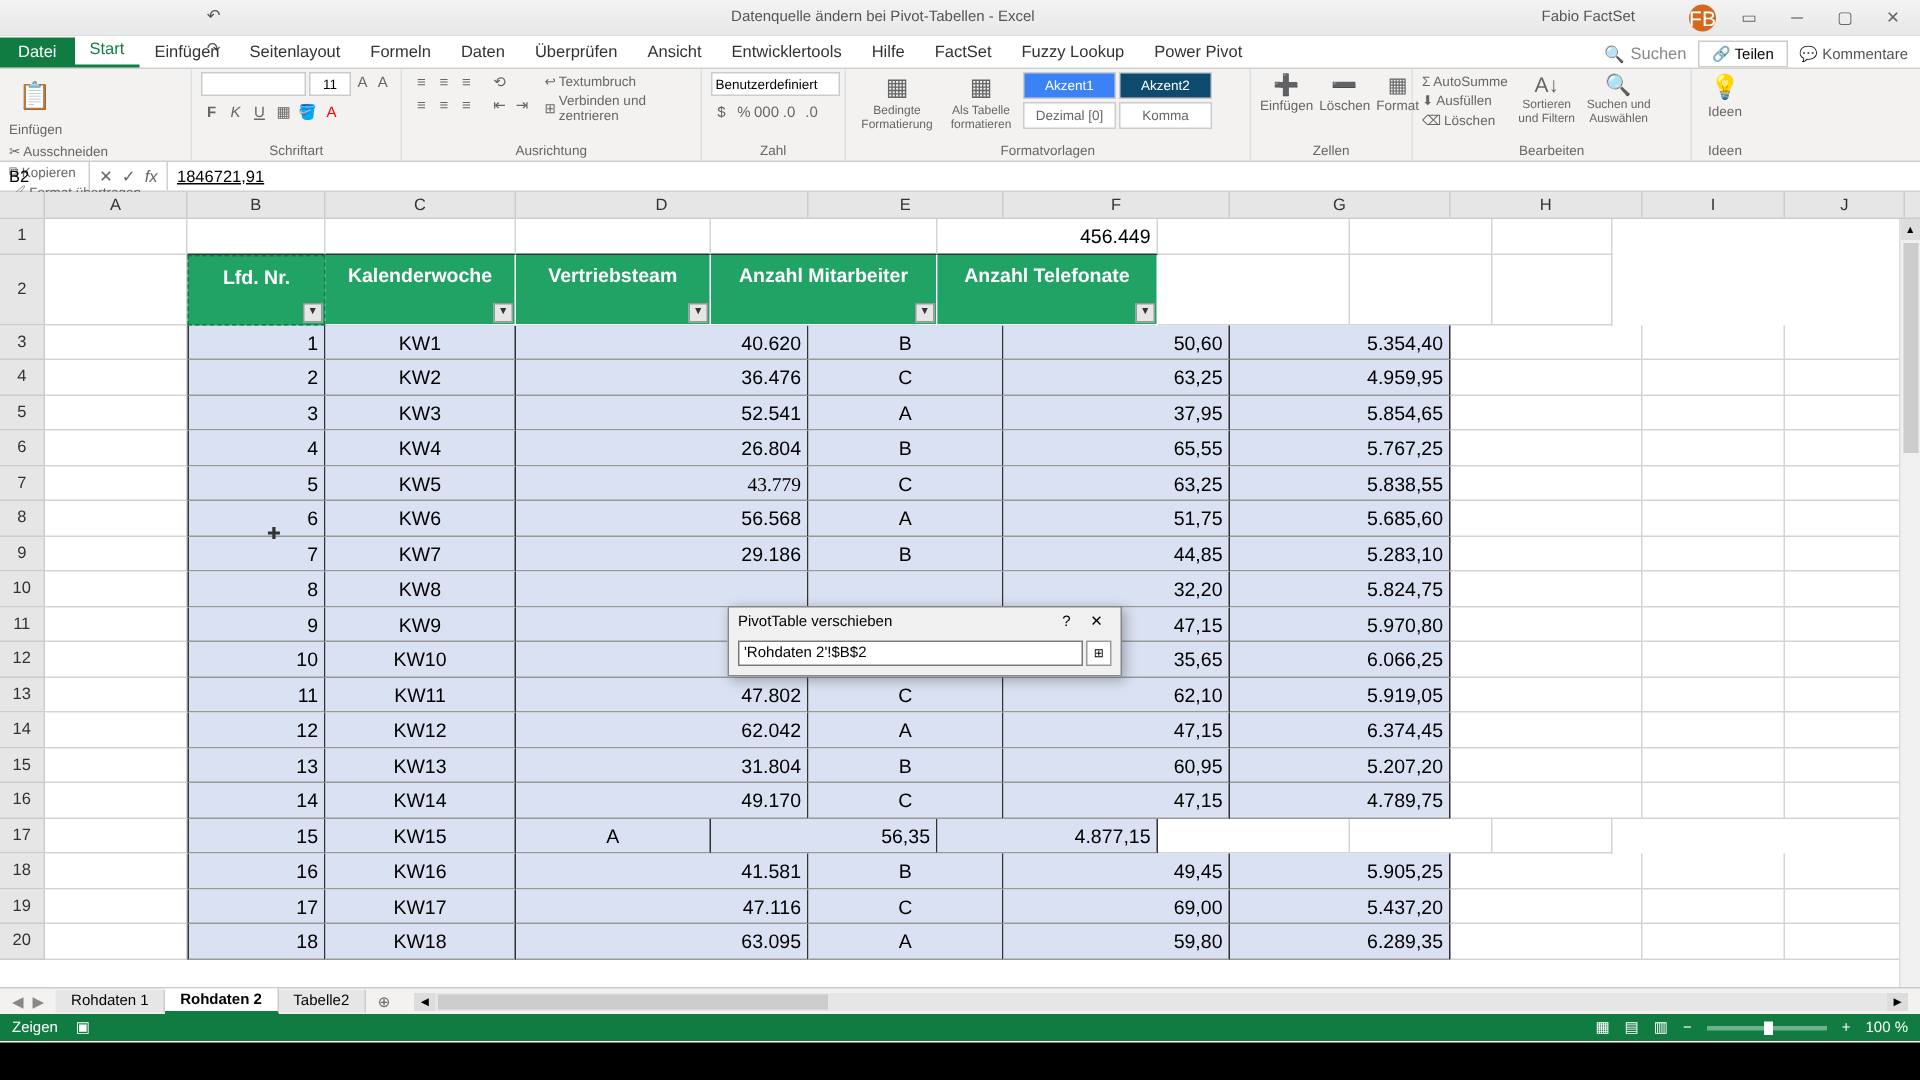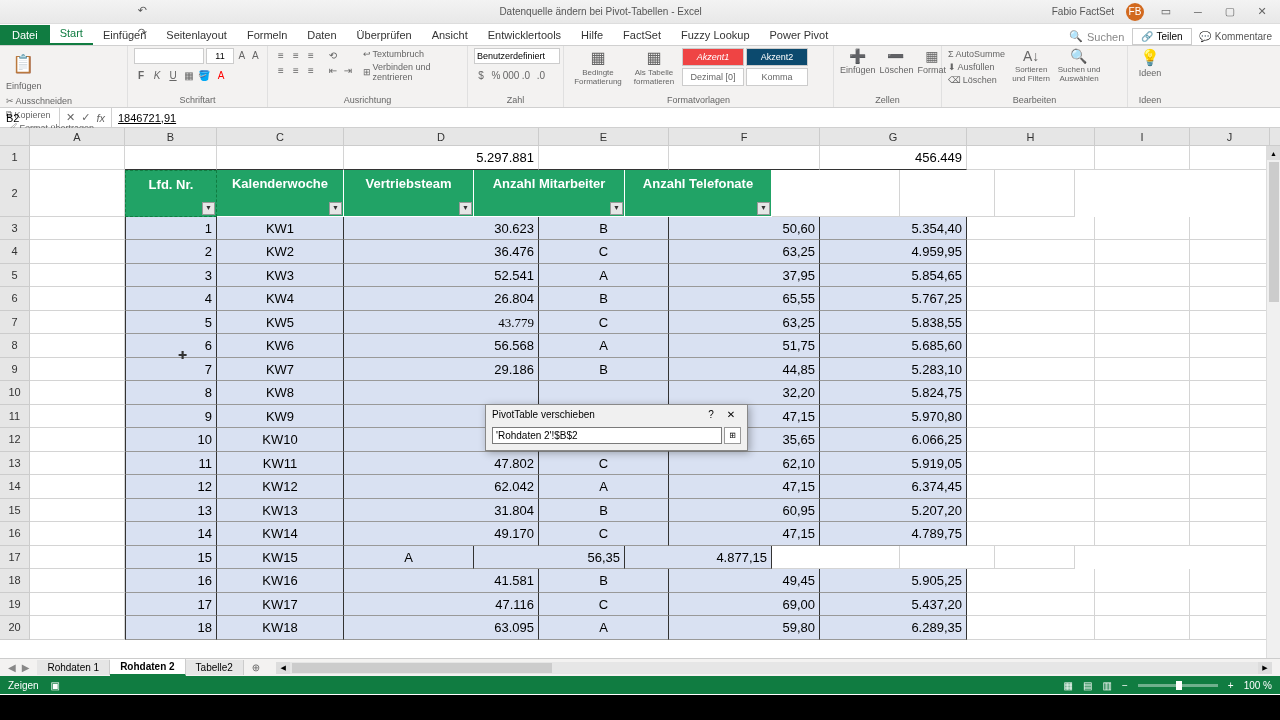--- a/index.html
+++ b/index.html
@@ -8,21 +8,21 @@
 
 
 .titlebar { height: 24px; background: linear-gradient(#f3f3f3, #e8e8e8); display: flex; align-items: center; font-size: 10px; color: #555; border-bottom: 1px solid #ddd; }
 .titlebar-left { display: flex; align-items: flex-end; padding-left: 8px; gap: 8px; flex-direction: column; }
 .auto-save { display: flex; align-items: center; gap: 4px; }
 .toggle { width: 24px; height: 12px; background: #999; border-radius: 6px; position: relative; }
 .toggle::after { content: ''; width: 10px; height: 10px; background: #fff; border-radius: 50%; position: absolute; left: 1px; top: 1px; }
 .qat-icon { width: 14px; height: 14px; display: inline-flex; align-items: center; justify-content: center; color: #555; font-size: 11px; }
 .titlebar-center { flex: 1; text-align: center; }
 .titlebar-right { display: flex; align-items: center; gap: 12px; padding-right: 8px; }
-.user-badge { width: 18px; height: 18px; background: #d2691e; border-radius: 50%; color: #fff; font-size: 10px; display: flex; align-items: center; justify-content: center; }
+.user-badge { width: 18px; height: 18px; background: #d2691e; border-radius: 50%; color: #fff; font-size: 14px; display: flex; align-items: center; justify-content: center; margin-left: 24px; }
 .win-btn { width: 20px; text-align: center; font-size: 11px; color: #666; }
 
 
 .ribbon-tabs { height: 22px; background: #fff; display: flex; align-items: flex-end; font-size: 11px; border-bottom: 1px solid #d0d0d0; }
 .tab-file { background: #107c41; color: #fff; padding: 4px 12px; }
 .tab { padding: 4px 10px; color: #333; cursor: pointer; }
 .tab.active { border-bottom: 2px solid #107c41; color: #107c41; }
 .tab-right { margin-left: auto; display: flex; align-items: center; gap: 8px; padding-right: 8px; }
 .search-box { display: flex; align-items: center; gap: 4px; color: #888; }
 .share-btn { background: #fff; border: 1px solid #ccc; padding: 2px 8px; font-size: 10px; }
@@ -33,21 +33,21 @@
 .ribbon-group { border-right: 1px solid #e0e0e0; padding: 2px 6px; display: flex; flex-direction: column; justify-content: space-between; }
 .ribbon-group-label { text-align: center; font-size: 9px; color: #666; padding-top: 1px; }
 .ribbon-icons { display: flex; gap: 4px; align-items: flex-start; flex-wrap: wrap; }
 .ribbon-big-icon { width: 32px; height: 32px; display: flex; align-items: center; justify-content: center; font-size: 18px; }
 .ribbon-item { display: flex; align-items: center; gap: 2px; padding: 1px 0; }
 .ribbon-col { display: flex; flex-direction: column; gap: 1px; }
 .font-select { width: 70px; height: 16px; border: 1px solid #ccc; background: #fff; font-size: 9px; padding: 0 2px; }
 .font-size { width: 28px; height: 16px; border: 1px solid #ccc; background: #fff; font-size: 9px; text-align: center; }
 .mini-btn { width: 14px; height: 14px; display: inline-flex; align-items: center; justify-content: center; border: 1px solid transparent; font-size: 10px; }
 .style-chip { width: 62px; height: 18px; border: 1px solid #ccc; font-size: 9px; display: flex; align-items: center; justify-content: center; }
-.style-accent1 { background: #ef4444; color: #fff; font-style: italic; }
+.style-accent1 { background: #3b82f6; color: #fff; }
 .style-accent2 { background: #0c4a6e; color: #fff; }
 .style-dezimal { background: #fff; }
 .style-komma { background: #fff; }
 
 
 .formula-bar { height: 20px; background: #fff; border-bottom: 1px solid #d0d0d0; display: flex; align-items: center; font-size: 11px; }
 .name-box { width: 60px; border-right: 1px solid #d0d0d0; padding: 0 6px; height: 100%; display: flex; align-items: center; }
 .fx-btn { padding: 0 6px; color: #666; border-right: 1px solid #d0d0d0; height: 100%; display: flex; align-items: center; gap: 6px; }
 .formula-input { flex: 1; padding: 0 6px; text-decoration: underline; }
 
@@ -324,21 +324,20 @@
       <div class="col-h wH">H</div>
       <div class="col-h wI">I</div>
       <div class="col-h wJ">J</div>
     </div>
     <div class="grid-body" id="grid-body">
         <div class="row">
           <div class="row-h">1</div>
           <div class="cell wA r"></div>
           <div class="cell wB r" style="border-bottom: 1px solid rgb(51, 51, 51);"></div>
           <div class="cell wC r" style="border-bottom: 1px solid rgb(51, 51, 51);"></div>
-          <div class="cell wD r" style="border-bottom: 1px solid rgb(51, 51, 51);">5.297.881</div>
           <div class="cell wE r" style="border-bottom: 1px solid rgb(51, 51, 51);"></div>
           <div class="cell wF r" style="border-bottom: 1px solid rgb(51, 51, 51);"></div>
           <div class="cell wG r" style="border-bottom: 1px solid rgb(51, 51, 51);">456.449</div>
           <div class="cell wH r"></div>
           <div class="cell wI r"></div>
           <div class="cell wJ r"></div>
         </div>
         <div class="row" style="height: 47px;">
           <div class="row-h" style="line-height: 47px;">2</div>
           <div class="cell wA " style="height: 47px;"></div>
@@ -349,21 +348,21 @@
           <div class="cell header-cell wG" style="height: 47px; line-height: 16px; padding-top: 6px;">Anzahl Telefonate<div class="filter-btn">▼</div></div>
           <div class="cell wH " style="height: 47px;"></div>
           <div class="cell wI " style="height: 47px;"></div>
           <div class="cell wJ " style="height: 47px;"></div>
         </div>
         <div class="row">
           <div class="row-h">3</div>
           <div class="cell wA "></div>
           <div class="cell wB data-cell r" style="border-right: 1px solid rgb(51, 51, 51); border-bottom: 1px solid rgb(153, 153, 153); border-left: 1px solid rgb(51, 51, 51);">1</div>
           <div class="cell wC data-cell c" style="border-right: 1px solid rgb(51, 51, 51); border-bottom: 1px solid rgb(153, 153, 153);">KW1</div>
-          <div class="cell wD data-cell r" style="border-right: 1px solid rgb(51, 51, 51); border-bottom: 1px solid rgb(153, 153, 153);">30.623</div>
+          <div class="cell wD data-cell r" style="border-right: 1px solid rgb(51, 51, 51); border-bottom: 1px solid rgb(153, 153, 153);">40.620</div>
           <div class="cell wE data-cell c" style="border-right: 1px solid rgb(51, 51, 51); border-bottom: 1px solid rgb(153, 153, 153);">B</div>
           <div class="cell wF data-cell r" style="border-right: 1px solid rgb(51, 51, 51); border-bottom: 1px solid rgb(153, 153, 153);">50,60</div>
           <div class="cell wG data-cell r" style="border-right: 1px solid rgb(51, 51, 51); border-bottom: 1px solid rgb(153, 153, 153);">5.354,40</div>
           <div class="cell wH "></div>
           <div class="cell wI "></div>
           <div class="cell wJ "></div>
         </div>
         <div class="row">
           <div class="row-h">4</div>
           <div class="cell wA "></div>

